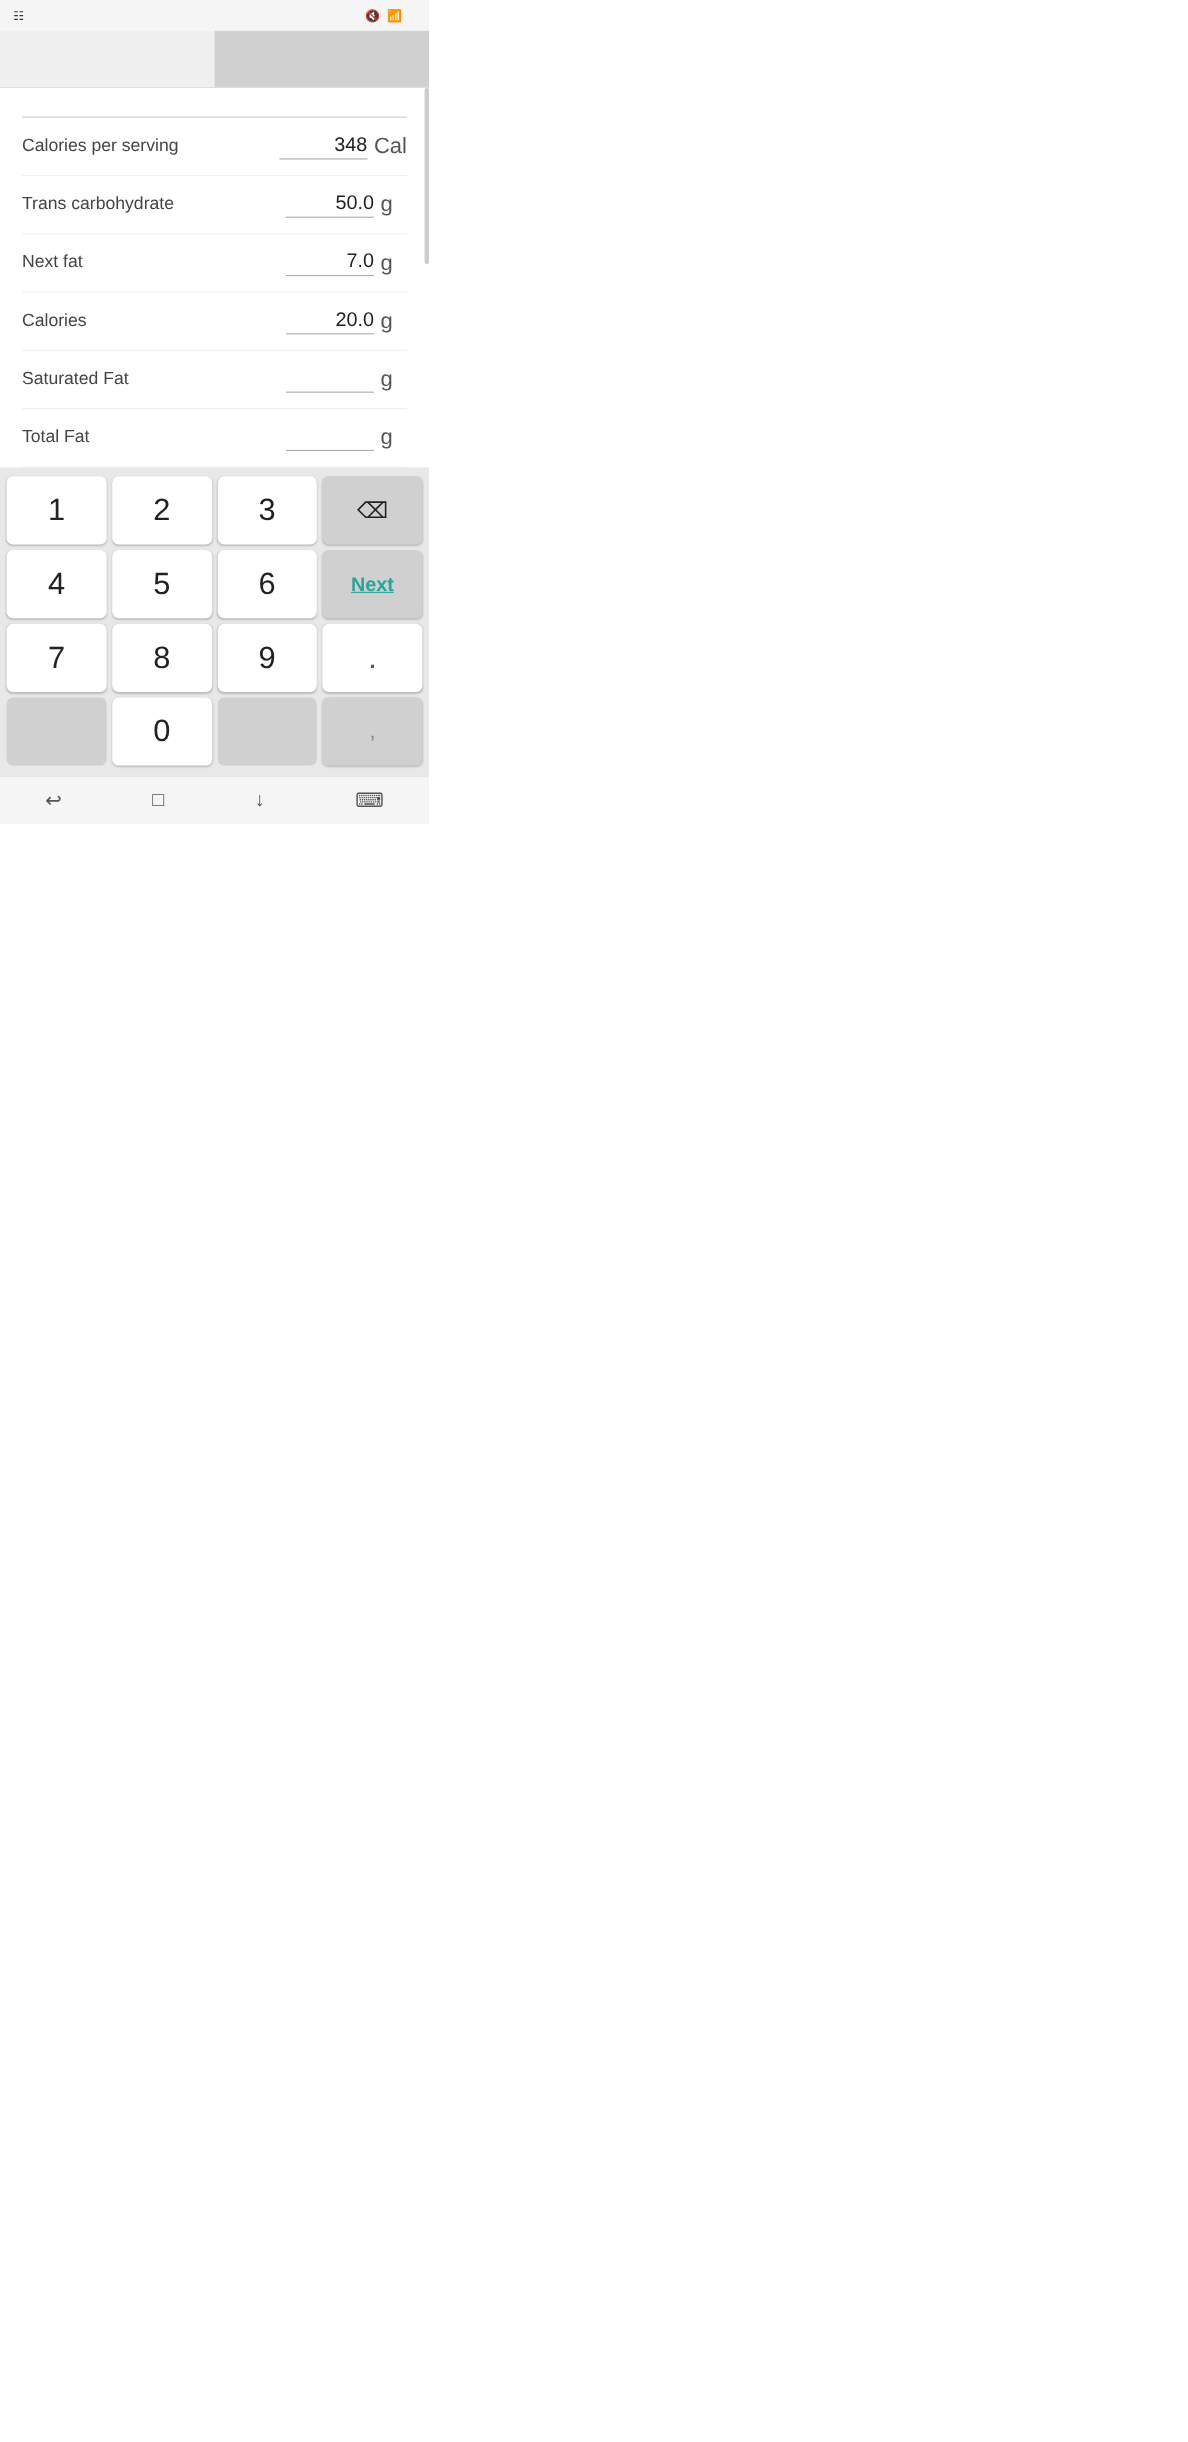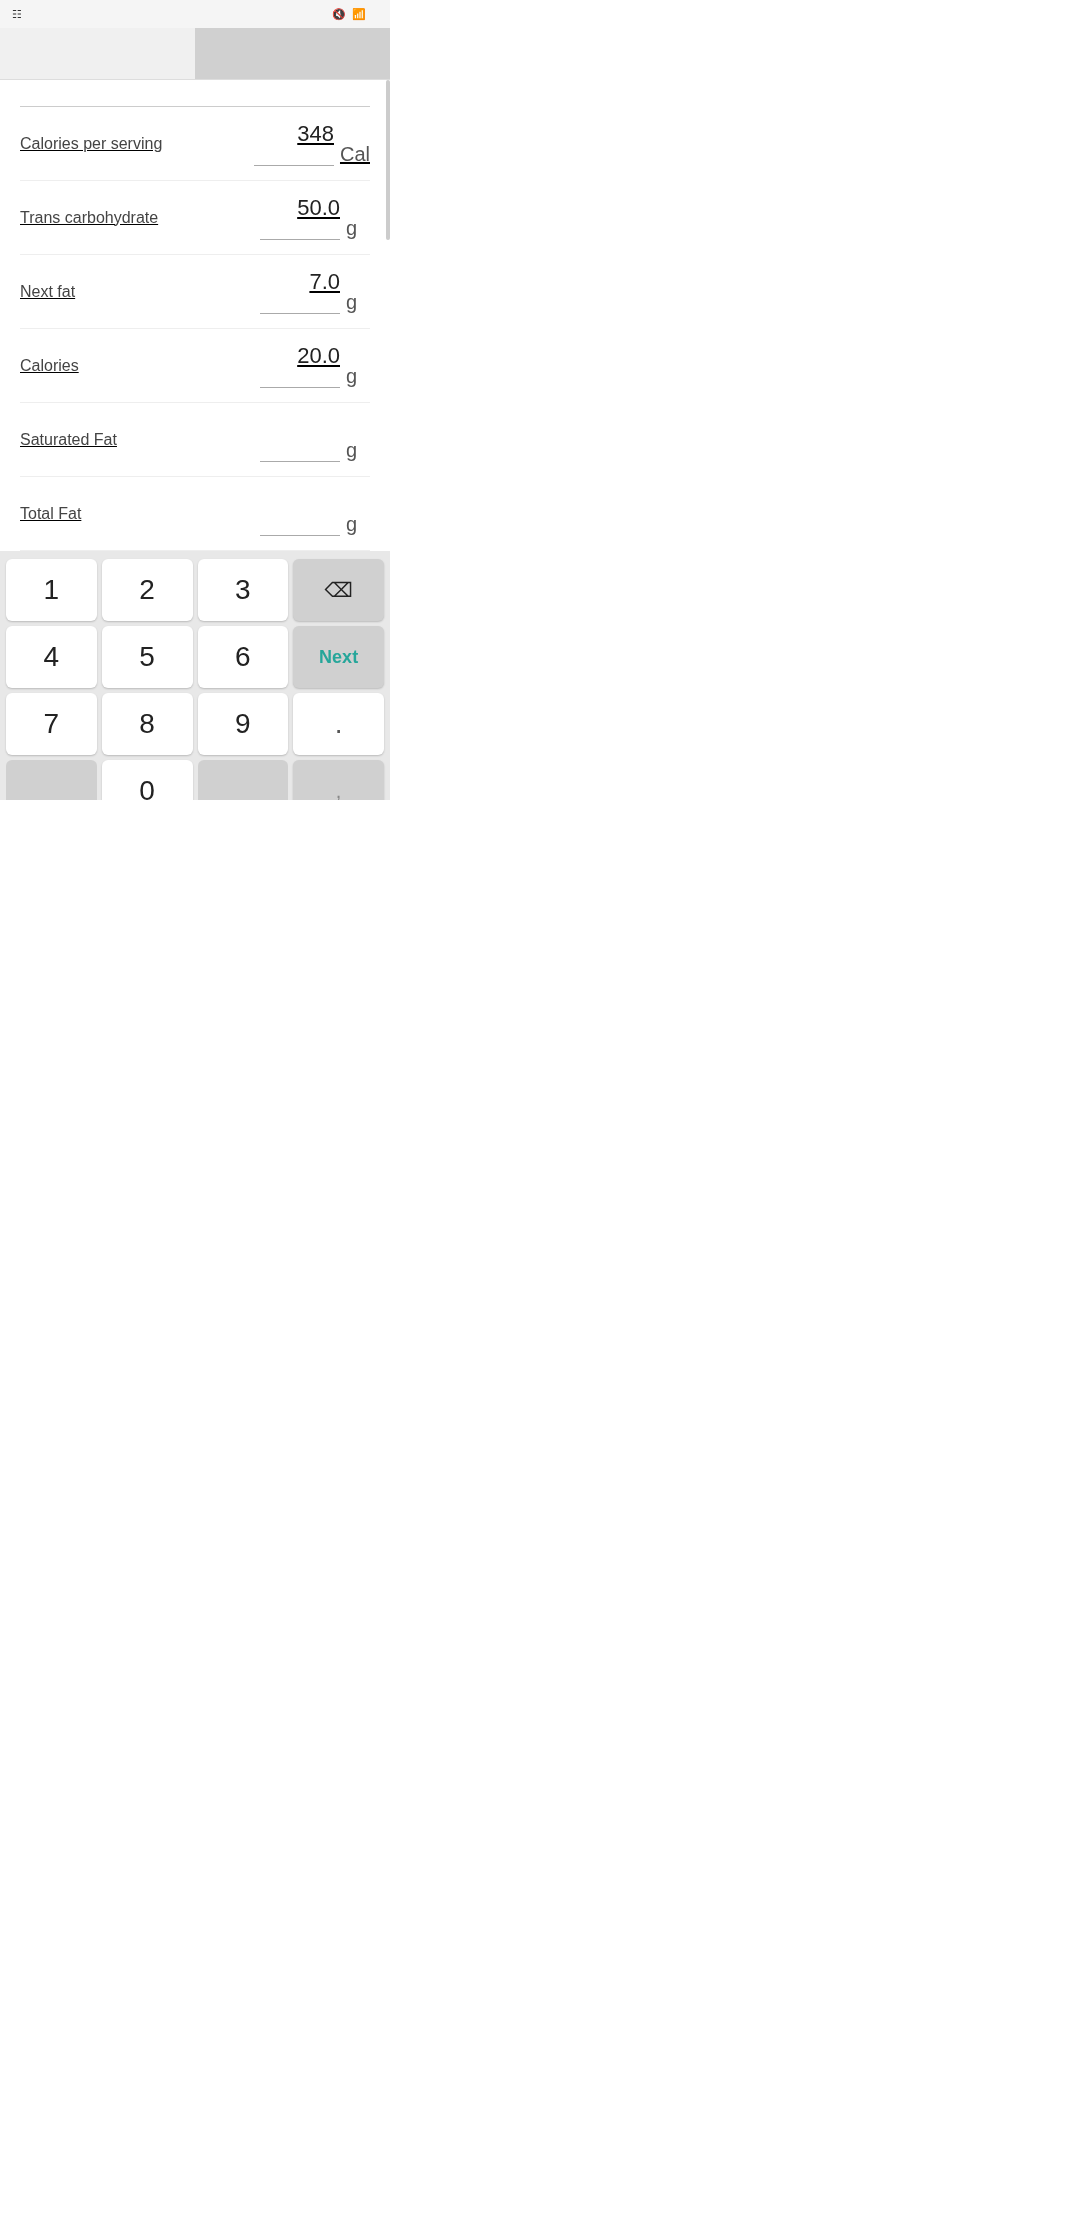--- a/index.html
+++ b/index.html
@@ -58,21 +58,20 @@
       font-weight: 700;
       color: #333;
       cursor: pointer;
       letter-spacing: 0.5px;
     }
 
     
     .form-area {
       background: #fff;
       padding: 0 20px;
-      text-decoration: underline;
     }
 
     .food-name-row {
       padding: 18px 0 8px 0;
       border-bottom: 1px solid #ccc;
       font-size: 20px;
       color: #222;
     }
 
     .nutrition-row {
@@ -92,24 +91,24 @@
     .nutrition-input-group {
       display: flex;
       align-items: flex-end;
       gap: 6px;
     }
 
     .nutrition-input {
       width: 80px;
       border: none;
       border-bottom: 1px solid #aaa;
-      font-size: 22px;
+      font-size: 18px;
       color: #222;
       text-align: right;
-      padding-bottom: 18px;
+      padding-bottom: 2px;
       background: transparent;
       outline: none;
     }
 
     .nutrition-input.active {
       border-bottom: 2px solid #26a69a;
     }
 
     .nutrition-unit {
       font-size: 20px;
@@ -158,20 +157,21 @@
     .key.backspace {
       background: #d0d0d0;
       font-size: 20px;
     }
 
     .key.next-key {
       background: #d0d0d0;
       color: #26a69a;
       font-size: 18px;
       font-weight: 600;
+      text-decoration: underline;
     }
 
     .key.dot-key {
       font-size: 28px;
       color: #555;
     }
 
     .key.empty {
       background: #d0d0d0;
       box-shadow: none;

